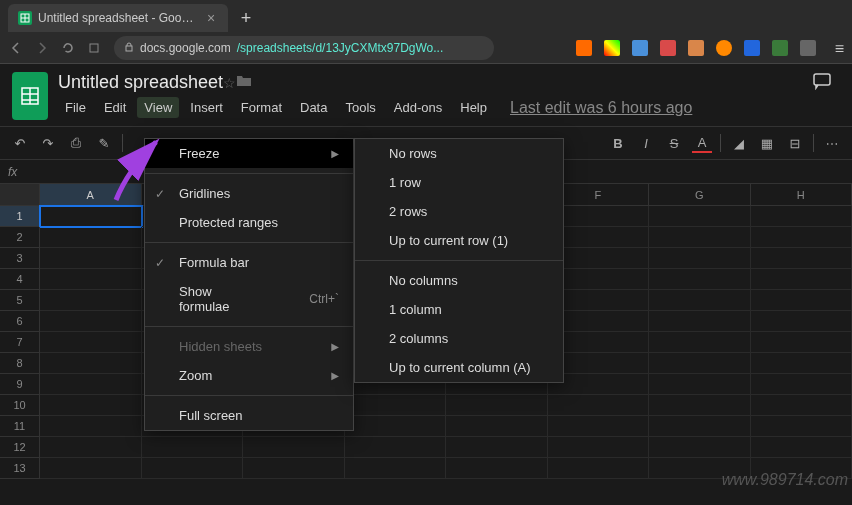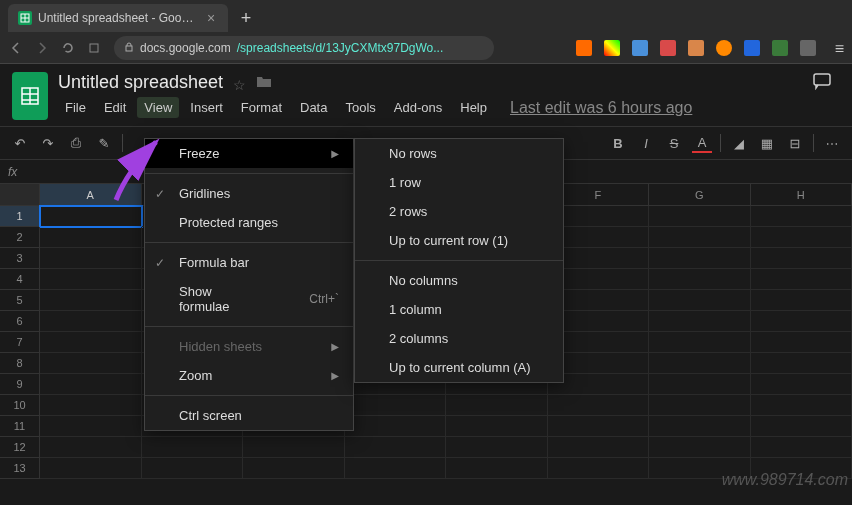--- a/index.html
+++ b/index.html
@@ -22,21 +22,21 @@
 .url-text { color: #ccc; }
 .url-path { color: #5eead4; }
 .ext-icons { display: flex; gap: 12px; margin-left: auto; }
 .ext-icon { width: 16px; height: 16px; border-radius: 2px; }
 
 .sheets-app { background: #1a1a1a; }
 .sheets-header { display: flex; align-items: flex-start; padding: 8px 12px 0 12px; gap: 10px; }
 .sheets-logo { width: 36px; height: 48px; background: #0f9d58; border-radius: 4px; display: flex; align-items: center; justify-content: center; }
 .sheets-logo svg { width: 22px; height: 22px; }
 .title-area { flex: 1; }
-.doc-title-row { display: flex; align-items: flex-end; gap: 10px; }
+.doc-title-row { display: flex; align-items: center; }
 .doc-title { font-size: 18px; color: #e8e8e8; }
 .star { color: #666; font-size: 14px; }
 .folder { color: #888; }
 .menu-bar { display: flex; gap: 4px; margin-top: 4px; font-size: 13px; color: #ccc; align-items: center; }
 .menu-item { padding: 3px 7px; border-radius: 3px; }
 .menu-item.active { background: #2d3a2d; }
 .last-edit { margin-left: 12px; color: #888; text-decoration: underline; font-size: 16px; }
 .comment-btn { margin-left: auto; margin-right: 8px; color: #ccc; }
 
 .toolbar { height: 34px; border-top: 1px solid #333; border-bottom: 1px solid #333; display: flex; align-items: center; padding: 0 10px; gap: 8px; color: #aaa; margin-top: 6px; }
@@ -383,21 +383,21 @@
   <div class="dd-item" style="color:#666">
       <span>Hidden sheets</span>
       <span class="dd-arrow">▶</span>
     </div>
   <div class="dd-item">
       <span>Zoom</span>
       <span class="dd-arrow">▶</span>
     </div>
   <div class="dd-sep"></div>
   <div class="dd-item">
-      <span>Ctrl screen</span>
+      <span>Full screen</span>
     </div>
 </div>
 
 <div class="dropdown freeze-menu">
   <div class="dd-item">
       <span>No rows</span>
     </div>
   <div class="dd-item">
       <span>1 row</span>
     </div>

